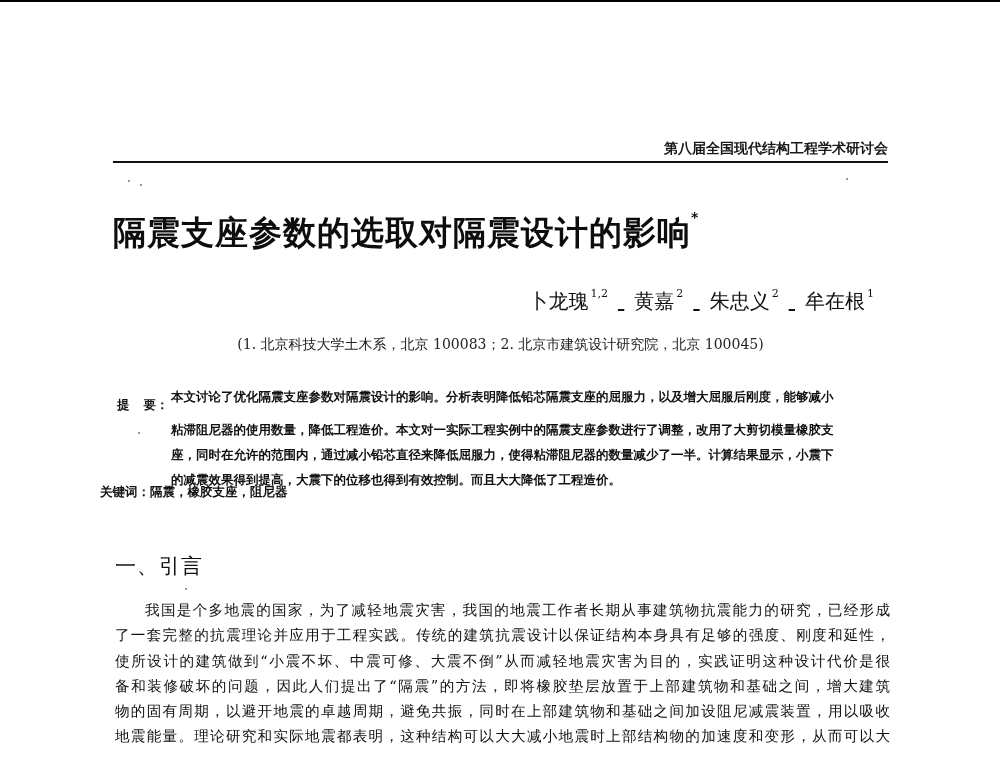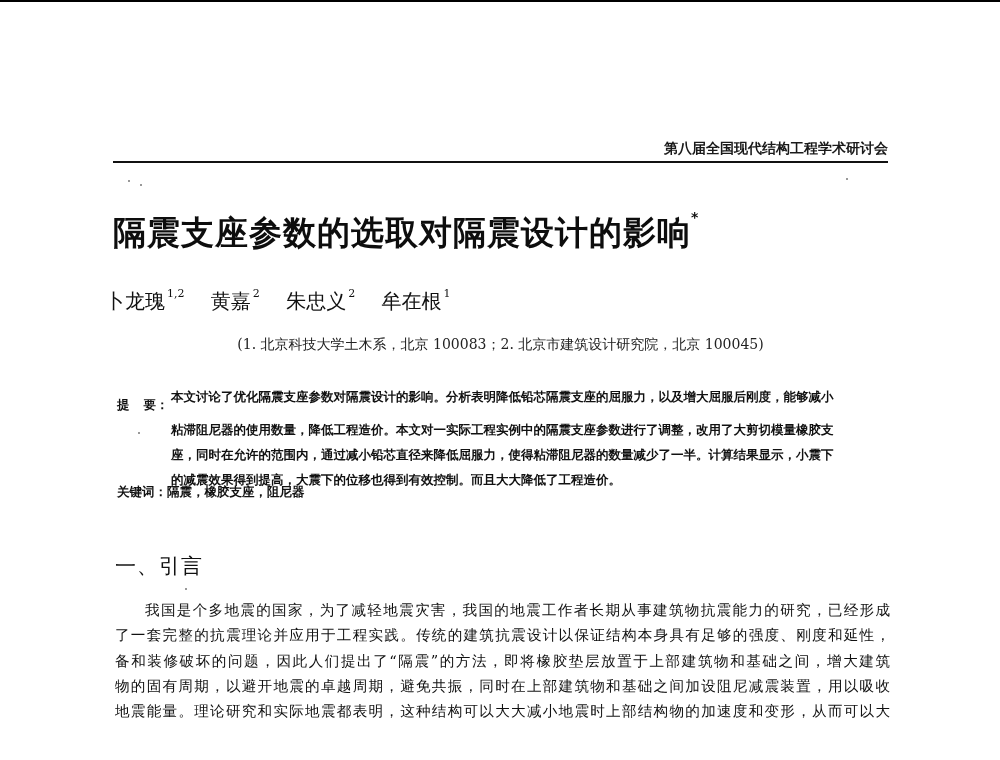--- a/index.html
+++ b/index.html
@@ -49,25 +49,26 @@
     color: #0d0d0d;
   }
   .paper-title sup {
     font-size: 14px;
     vertical-align: top;
     position: relative;
     top: -2px;
   }
   .authors {
     position: absolute;
-    left: 95px; width: 775px;
+    left: 109px; width: 775px;
     top: 288px;
-    text-align: left;
+    text-align: right;
     font-size: 20px;
     color: #111;
+    text-decoration: underline;
   }
   .author {
     display: inline-block;
     margin: 0 10px;
   }
   .author sup {
     font-size: 11px;
     vertical-align: top;
     position: relative;
     top: -1px;
@@ -106,21 +107,21 @@
   }
   .abstract-text {
     flex: 1;
   }
   .abstract-cont {
     padding-left: 54px;
     white-space: nowrap;
   }
   .keywords {
     position: absolute;
-    left: 117px;
+    left: 100px;
     top: 484px;
     font-size: 12.5px;
     font-weight: bold;
     color: #111;
     white-space: nowrap;
   }
   .section-heading {
     position: absolute;
     left: 115px;
     top: 552px;
@@ -187,20 +188,21 @@
 
 <div class="keywords">
   <span>关键词：</span><span>隔震，橡胶支座，阻尼器</span>
 </div>
 
 <div class="section-heading">一、引言</div>
 
 <div class="body-text">
   <span class="body-line first">我国是个多地震的国家，为了减轻地震灾害，我国的地震工作者长期从事建筑物抗震能力的研究，已经形成</span>
   <span class="body-line">了一套完整的抗震理论并应用于工程实践。传统的建筑抗震设计以保证结构本身具有足够的强度、刚度和延性，</span>
+  <span class="body-line">使所设计的建筑做到“小震不坏、中震可修、大震不倒”从而减轻地震灾害为目的，实践证明这种设计代价是很</span>
   <span class="body-line">备和装修破坏的问题，因此人们提出了“隔震”的方法，即将橡胶垫层放置于上部建筑物和基础之间，增大建筑</span>
   <span class="body-line">物的固有周期，以避开地震的卓越周期，避免共振，同时在上部建筑物和基础之间加设阻尼减震装置，用以吸收</span>
   <span class="body-line">地震能量。理论研究和实际地震都表明，这种结构可以大大减小地震时上部结构物的加速度和变形，从而可以大</span>
 </div>
 
 <div class="speck" style="left:128px;top:180px"></div>
 <div class="speck" style="left:140px;top:184px"></div>
 <div class="speck" style="left:138px;top:432px"></div>
 <div class="speck" style="left:185px;top:588px"></div>
 <div class="speck" style="left:846px;top:178px"></div>

